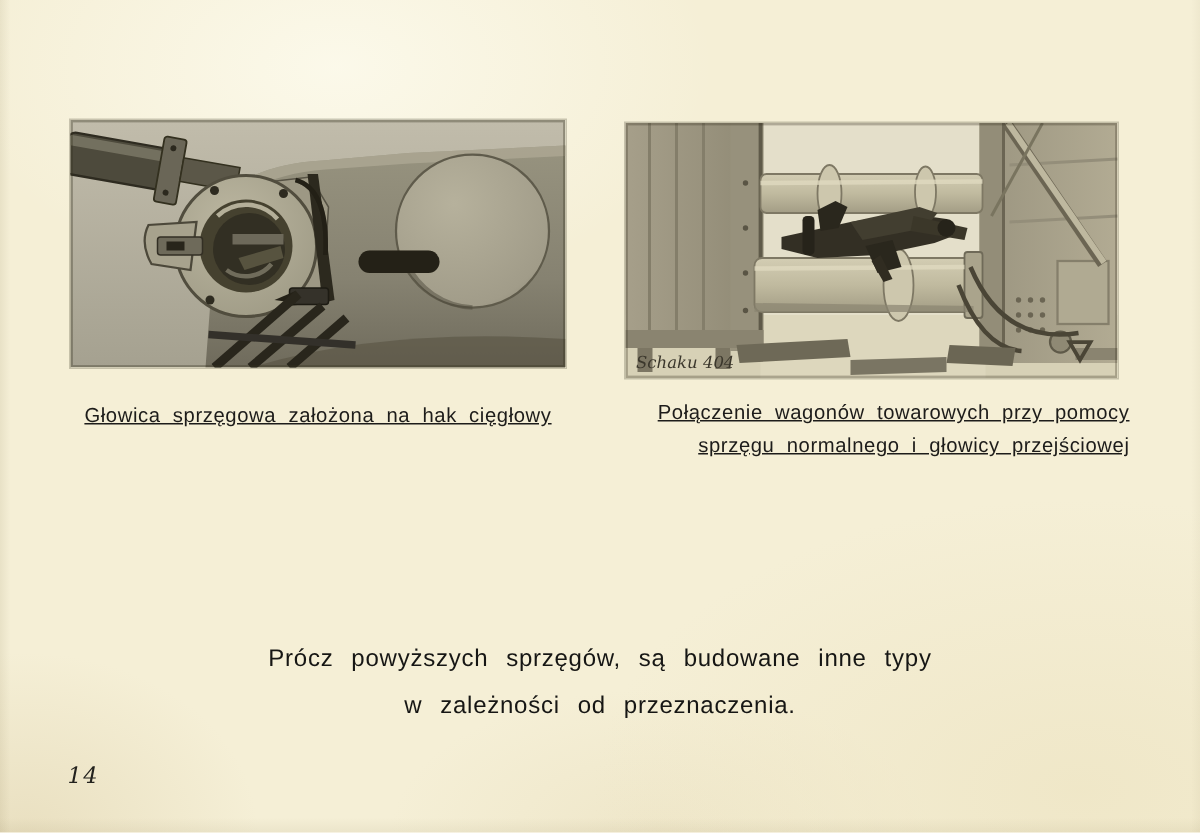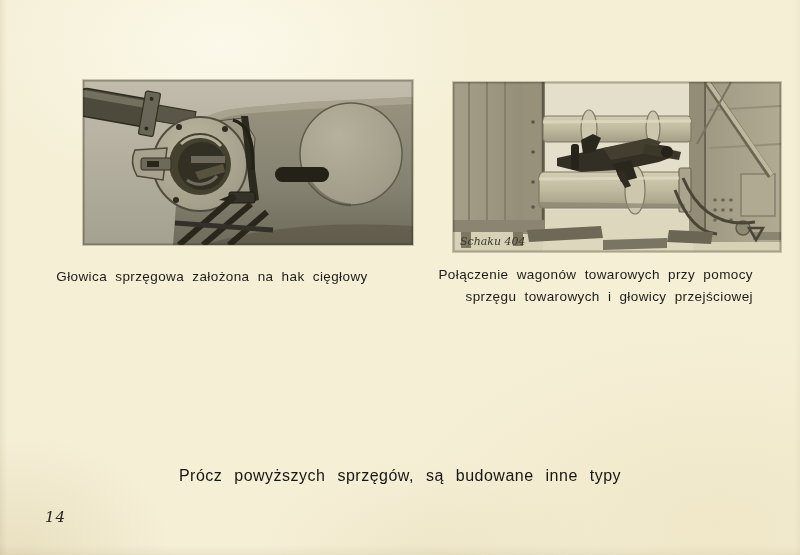--- a/index.html
+++ b/index.html
@@ -23,49 +23,48 @@
     background:
       linear-gradient(90deg, rgba(120,105,60,0.10) 0, rgba(120,105,60,0) 7px),
       linear-gradient(0deg, rgba(120,105,60,0.08) 0, rgba(120,105,60,0) 10px),
       linear-gradient(270deg, rgba(120,105,60,0.05) 0, rgba(120,105,60,0) 6px);
     pointer-events: none;
   }
 
   .photo-frame {
     position: absolute;
     box-shadow: 0 0 0 1px rgba(60,55,35,0.25);
-    margin-left: 36px;
   }
   .photo-frame svg { display: block; }
 
   .photo-left  { left: 47px;  top: 80px; width: 330px; height: 165px; }
   .photo-right { left: 417px; top: 82px; width: 328px; height: 170px; }
 
   .caption {
     position: absolute;
     color: #1d1c1a;
     font-size: 13.5px;
     letter-spacing: 0.4px;
     word-spacing: 4px;
     text-align: center;
     line-height: 1.65;
+    text-decoration: underline;
   }
   .caption-left  { left: 47px;  top: 266px; width: 330px; }
   .caption-right { left: 409px; top: 264px; width: 344px; text-align: right; }
 
   .body-text {
     position: absolute;
     left: 100px; top: 424px; width: 600px;
     text-align: center;
     color: #161614;
     font-size: 16px;
     letter-spacing: 0.5px;
     word-spacing: 7px;
     line-height: 1.95;
-    margin-top: 36px;
   }
 
   .page-number {
     position: absolute;
     left: 45px; top: 508px;
     font-family: "DejaVu Serif", serif;
     font-style: italic;
     font-weight: normal;
     font-size: 15px;
     color: #23221e;
@@ -267,22 +266,23 @@
       <rect x="0.8" y="0.8" width="326.4" height="168.4" fill="none" stroke="#35301d" stroke-opacity="0.3" stroke-width="1.6"></rect>
     </svg>
   </div>
 
   <div class="caption caption-left">
     <span>Głowica sprzęgowa założona na hak cięgłowy</span>
   </div>
 
   <div class="caption caption-right">
     <div>Połączenie wagonów towarowych przy pomocy</div>
-    <div>sprzęgu towarowych i głowicy przejściowej</div>
+    <div>sprzęgu normalnego i głowicy przejściowej</div>
   </div>
 
   <div class="body-text">
     <div>Prócz powyższych sprzęgów, są budowane inne typy</div>
+    <div>w zależności od przeznaczenia.</div>
   </div>
 
   <div class="page-number">14</div>
 
 </div>
 
 </body></html>

